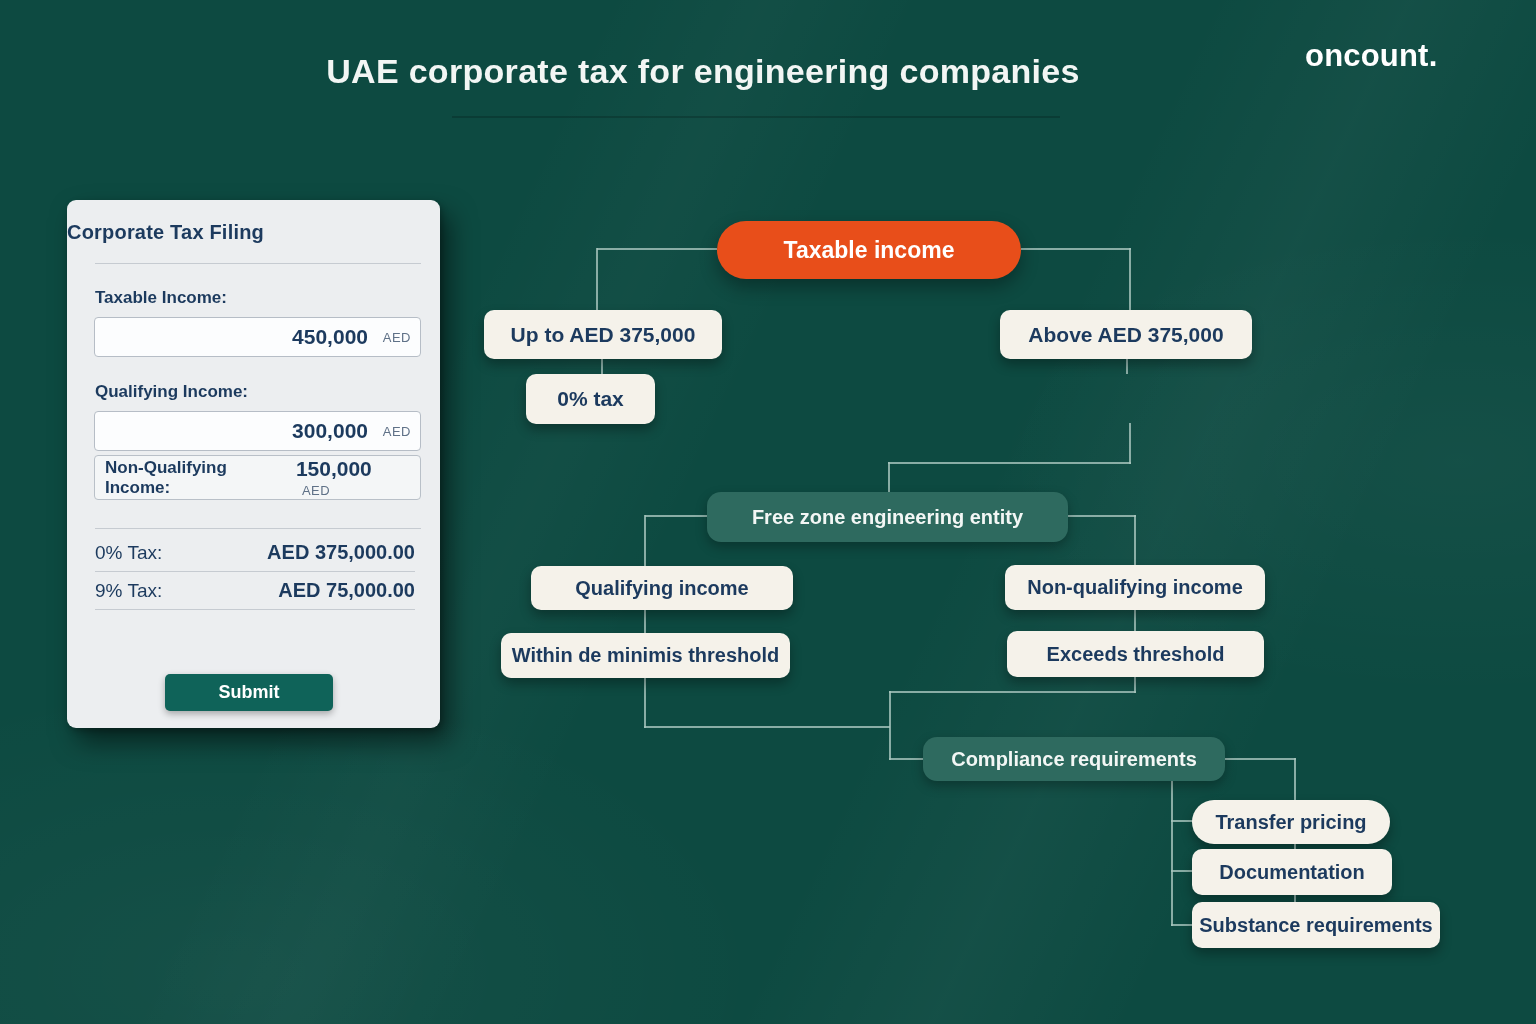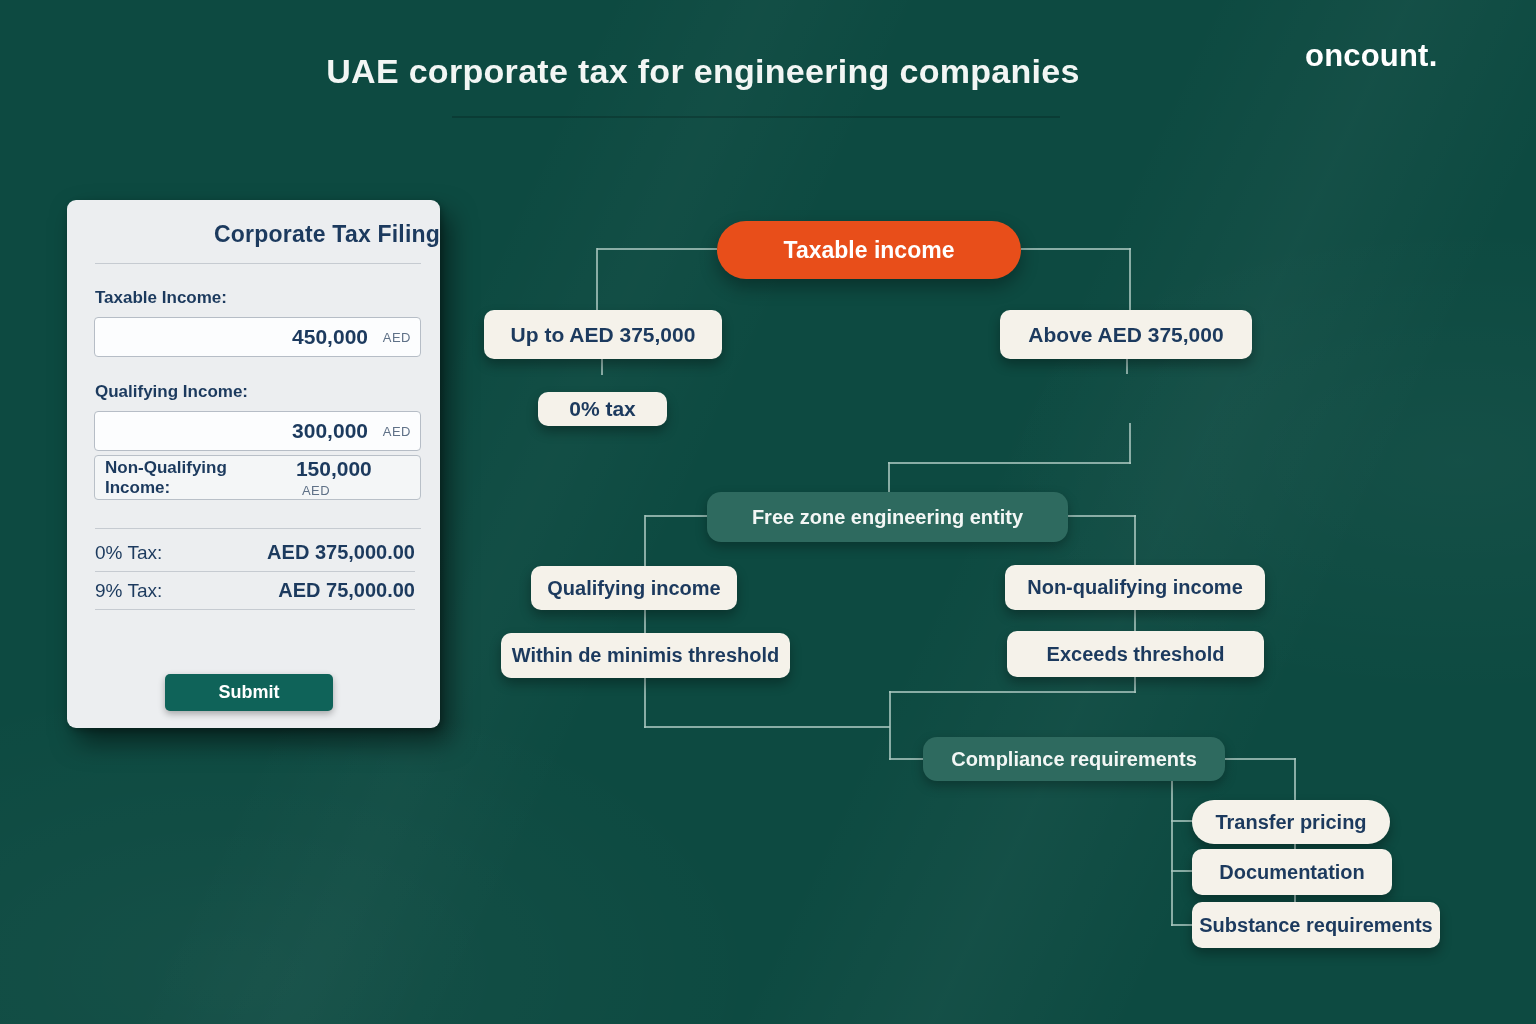--- a/index.html
+++ b/index.html
@@ -40,22 +40,22 @@
   .box.big{font-size:21px;}
   .pill-orange{background:var(--accent_orange);color:#fff;font-weight:700;font-size:23px;
     border-radius:29px;box-shadow:0 8px 18px rgba(0,0,0,0.32);}
   .pill-teal{background:var(--teal_pill);color:#f3f7f5;font-weight:700;font-size:20px;
     border-radius:14px;box-shadow:0 5px 12px rgba(0,0,0,0.28);}
 
   
   .card{position:absolute;left:67px;top:200px;width:373px;height:528px;
     background:var(--card_background);border-radius:9px;
     box-shadow:10px 14px 26px rgba(0,0,0,0.5),2px 3px 6px rgba(0,0,0,0.25);}
-  .card .form-title{position:absolute;left:0;top:21px;width:100%;text-align:right;
-    color:var(--navy_text);font-size:23px;font-weight:600;letter-spacing:.2px;}
+  .card .form-title{position:absolute;left:0;top:21px;width:100%;text-align:left;
+    color:var(--navy_text);font-size:20px;font-weight:600;letter-spacing:.2px;}
   .hair{position:absolute;height:1px;background:#c6cbd1;}
   .f-label{position:absolute;color:var(--navy_text);font-size:17px;font-weight:700;}
   .field{position:absolute;width:327px;height:40px;}
   .field input{width:100%;height:100%;border:1px solid #b6bdc6;border-radius:4px;
     background:#fcfdfe;color:var(--navy_text);font-family:"Liberation Sans",sans-serif;
     font-size:21px;font-weight:700;text-align:right;padding:0 52px 0 10px;outline:none;}
   .field .unit{position:absolute;right:10px;top:50%;transform:translateY(-50%);
     color:#5f7187;font-size:13px;font-weight:400;letter-spacing:.5px;}
   .nq-row{position:absolute;left:27px;top:255px;width:327px;height:45px;
     border:1px solid #b9c0c8;border-radius:4px;background:rgba(255,255,255,0.45);
@@ -107,27 +107,27 @@
   <div class="ln" style="left:1225px;top:758px;width:71px;height:2px;"></div>
   <div class="ln" style="left:1294px;top:758px;width:2px;height:146px;"></div>
   <div class="ln" style="left:1171px;top:780px;width:2px;height:146px;"></div>
   <div class="ln" style="left:1171px;top:820px;width:22px;height:2px;"></div>
   <div class="ln" style="left:1171px;top:870px;width:22px;height:2px;"></div>
   <div class="ln" style="left:1171px;top:924px;width:22px;height:2px;"></div>
 
   <div class="node pill-orange" style="left:717px;top:221px;width:304px;height:58px;">Taxable income</div>
 
   <div class="node box big" style="left:484px;top:310px;width:238px;height:49px;">Up to AED 375,000</div>
-  <div class="node box big" style="left:538px;top:374px;width:129px;height:34px;margin-top:18px;">0% tax</div>
+  <div class="node box big" style="left:526px;top:374px;width:129px;height:50px;">0% tax</div>
 
   <div class="node box big" style="left:1000px;top:310px;width:252px;height:49px;">Above AED 375,000</div>
 
   <div class="node pill-teal" style="left:707px;top:492px;width:361px;height:50px;">Free zone engineering entity</div>
 
-  <div class="node box" style="left:531px;top:566px;width:206px;height:44px;">Qualifying income</div>
+  <div class="node box" style="left:531px;top:566px;width:262px;height:44px;">Qualifying income</div>
   <div class="node box" style="left:501px;top:633px;width:289px;height:45px;">Within de minimis threshold</div>
 
   <div class="node box" style="left:1005px;top:565px;width:260px;height:45px;">Non-qualifying income</div>
   <div class="node box" style="left:1007px;top:631px;width:257px;height:46px;">Exceeds threshold</div>
 
   <div class="node pill-teal" style="left:923px;top:737px;width:302px;height:44px;">Compliance requirements</div>
 
   <div class="node box" style="left:1192px;top:800px;width:198px;height:44px;border-radius:22px;">Transfer pricing</div>
   <div class="node box" style="left:1192px;top:849px;width:200px;height:46px;">Documentation</div>
   <div class="node box" style="left:1192px;top:902px;width:248px;height:46px;">Substance requirements</div>

